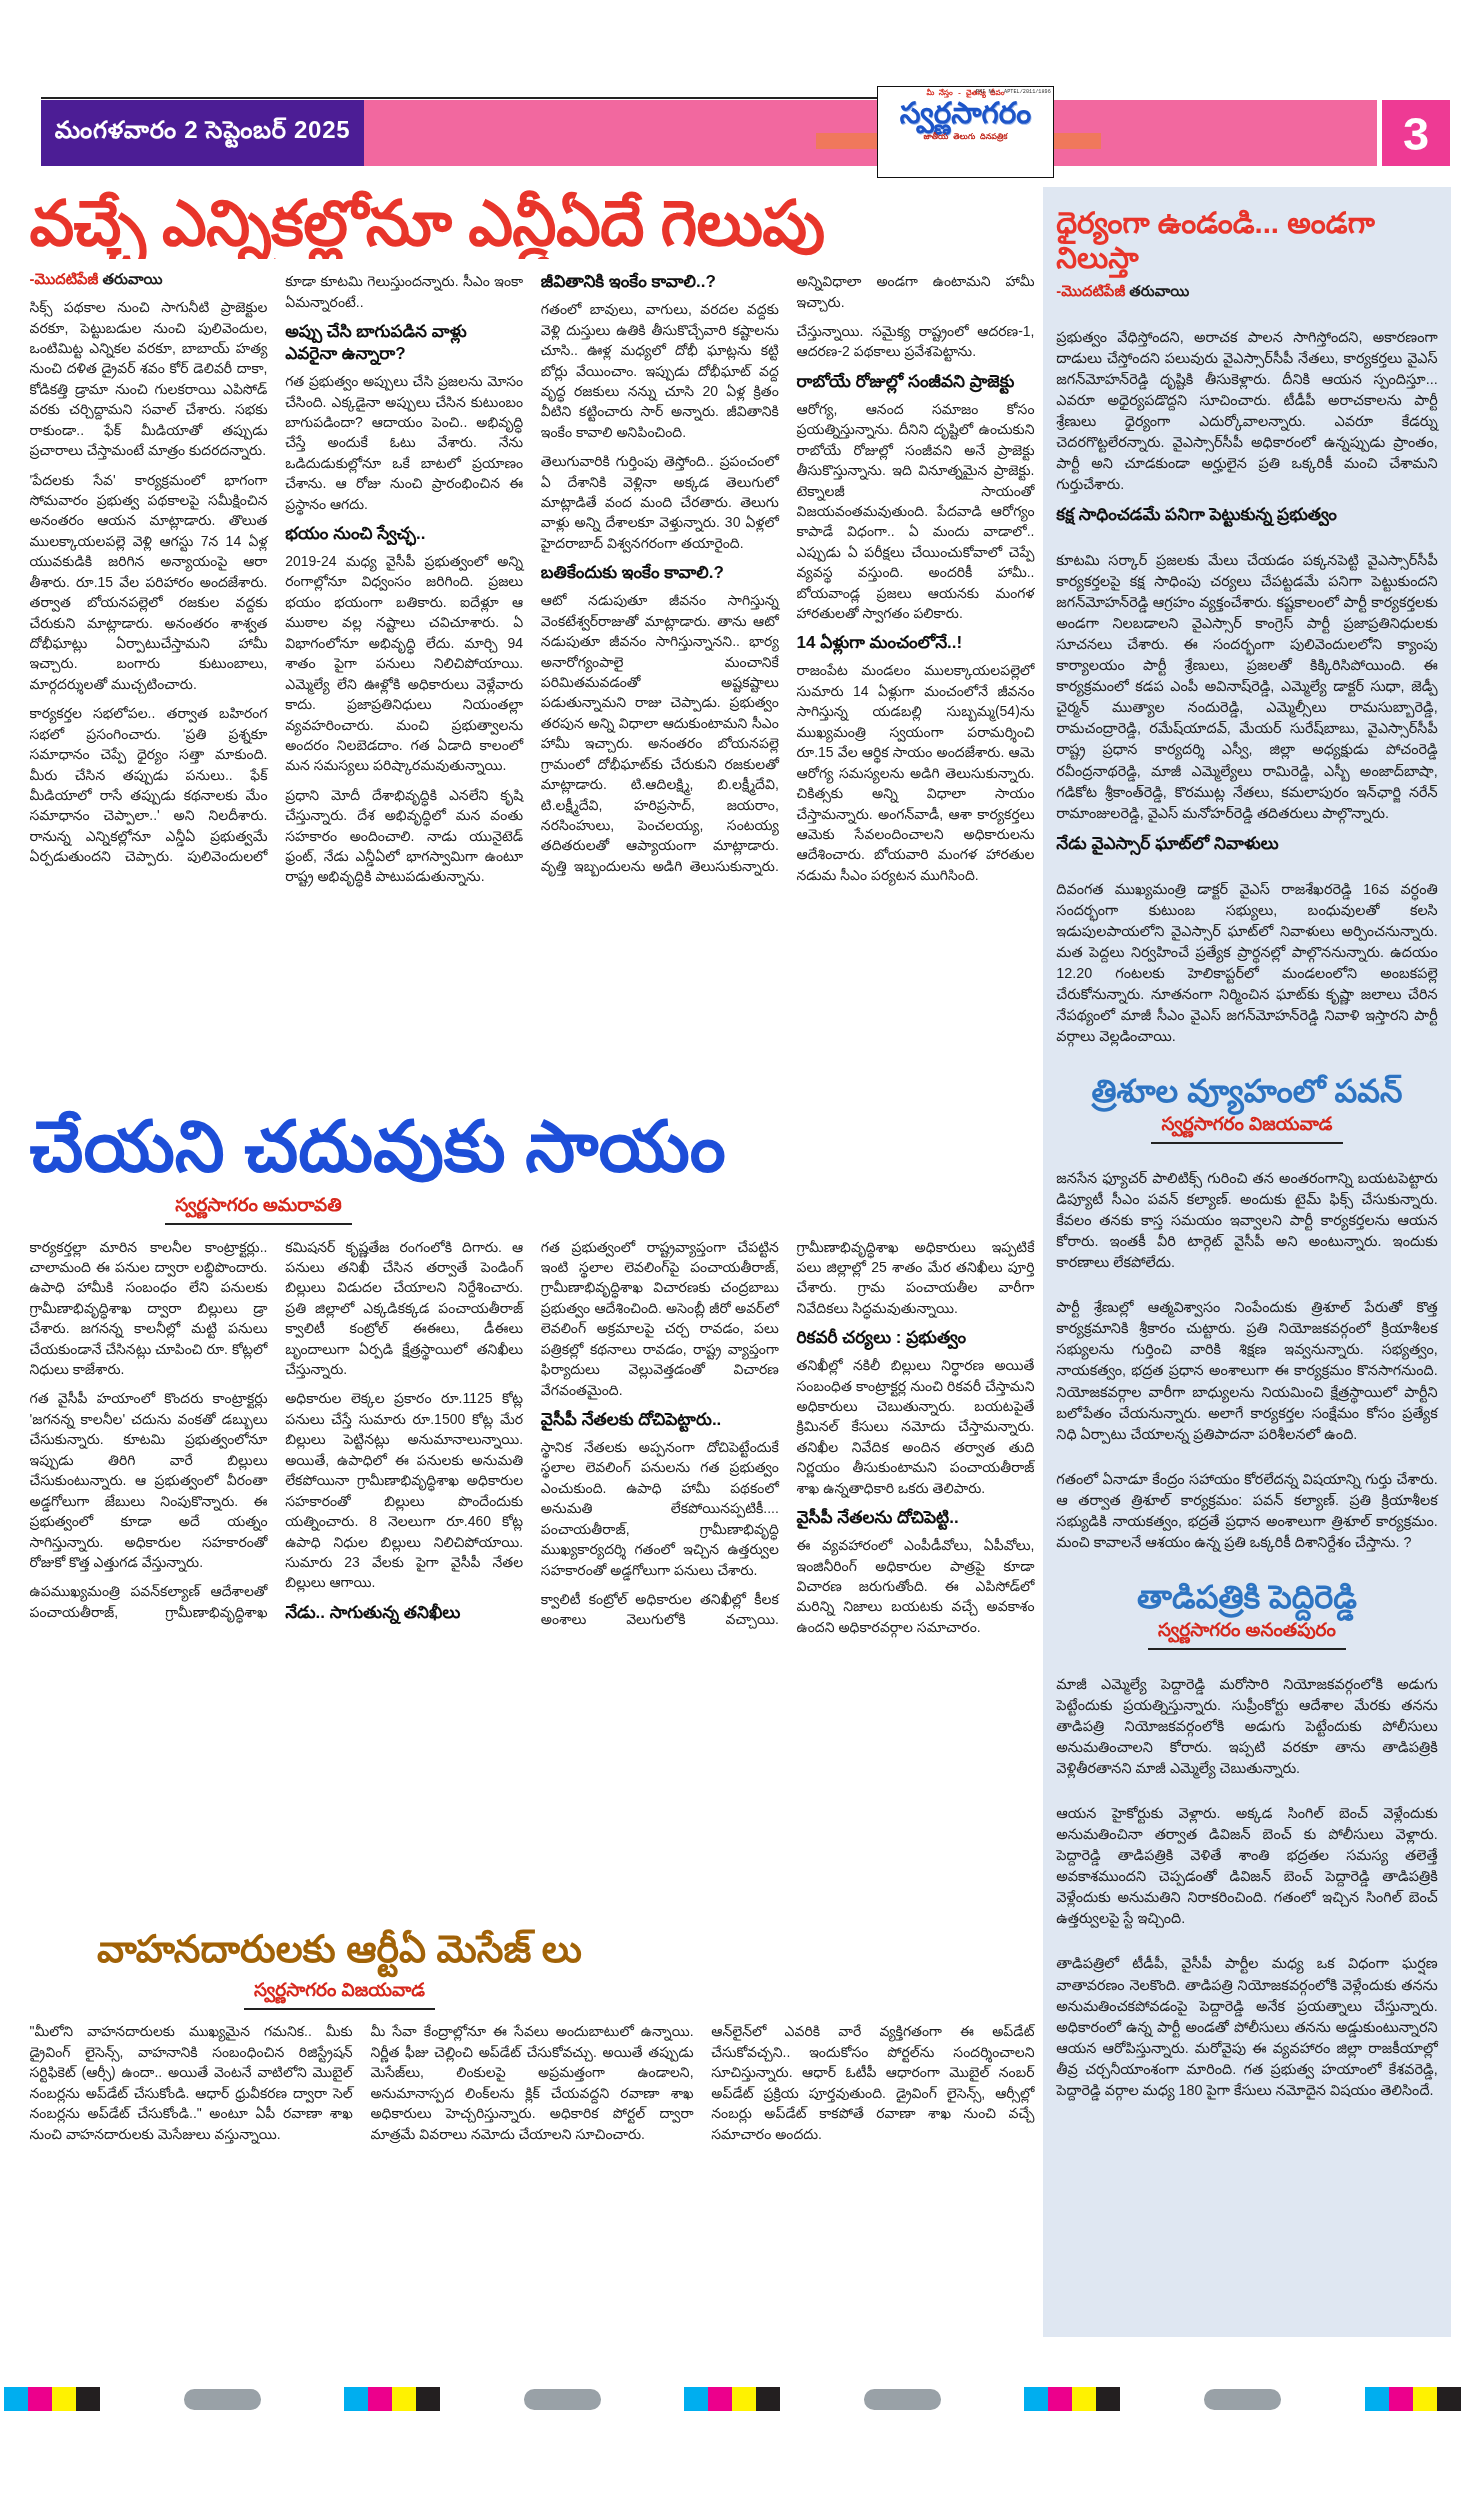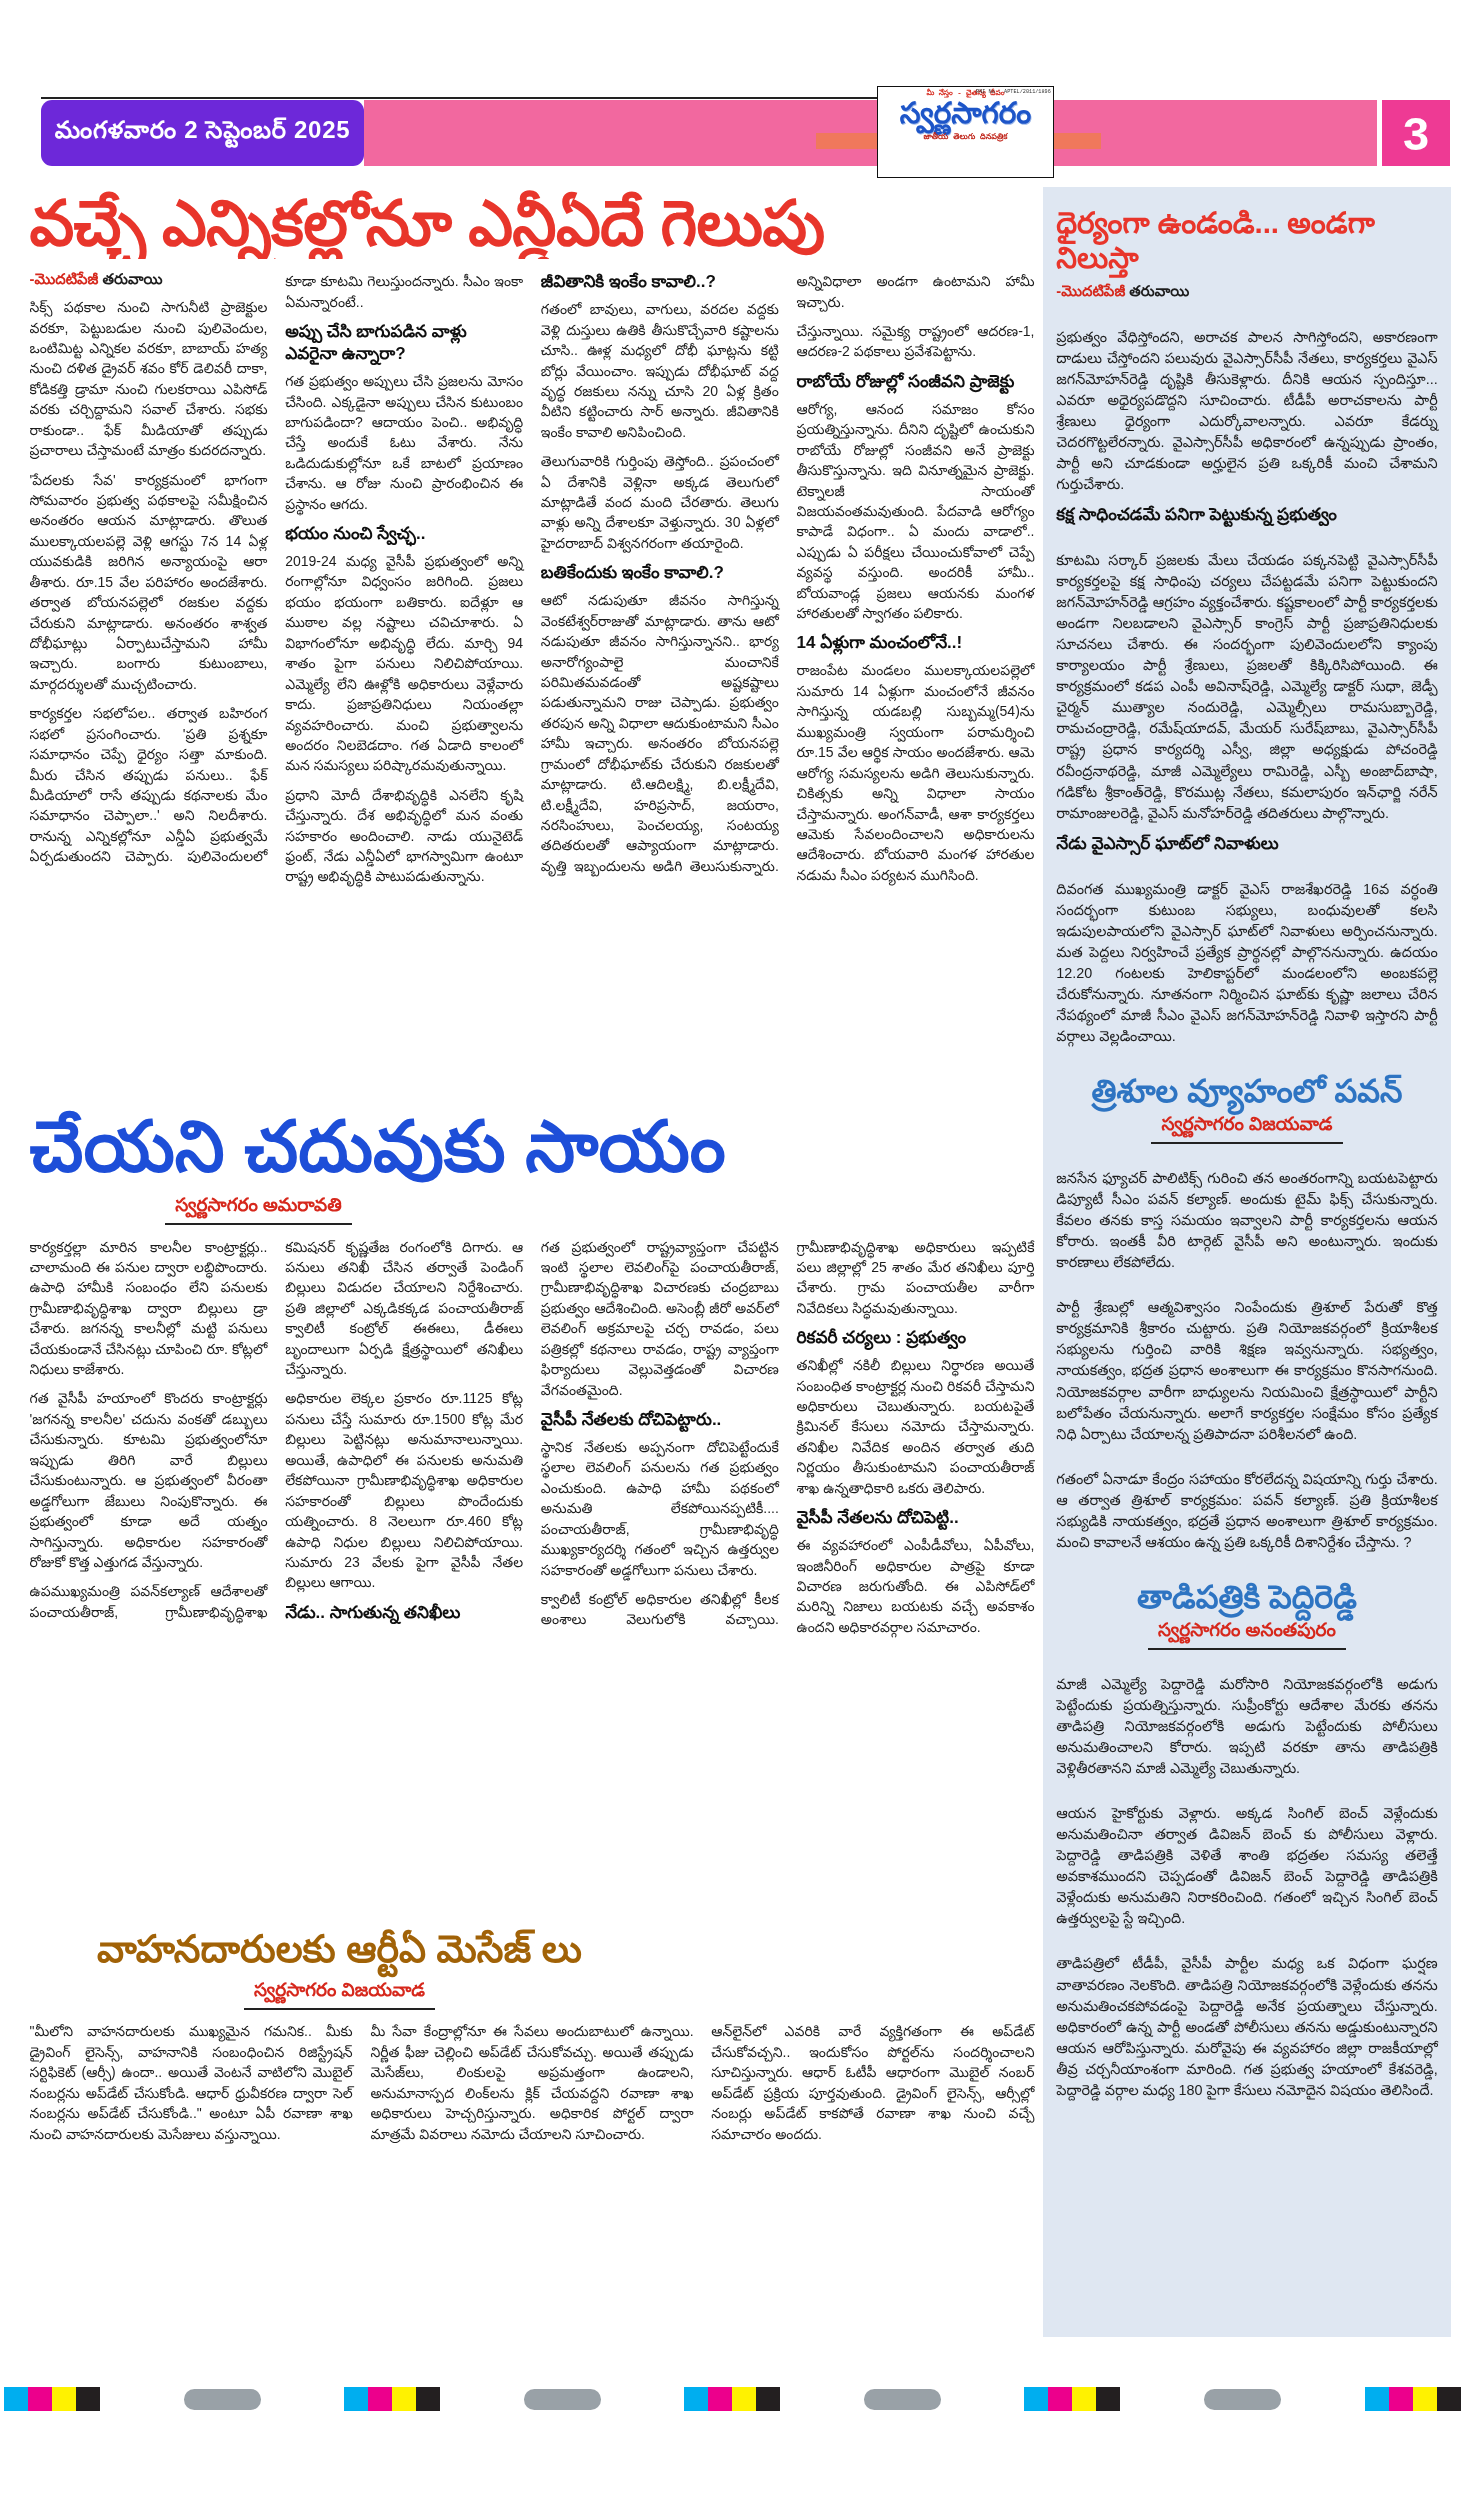--- a/index.html
+++ b/index.html
@@ -1,22 +1,22 @@
 <!DOCTYPE html>
 <html style="font-size:11.8px"><head>
 <meta charset="utf-8">
 <style>
   html,body{margin:0;padding:0;background:#ffffff;}
   .page{position:relative;width:1465px;height:2512px;background:#ffffff;overflow:hidden;
         font-family:"Liberation Sans","DejaVu Sans",sans-serif;color:#1d1d1d;}
 
   
   .rule-top{position:absolute;left:41px;top:97px;width:836px;height:2.2px;background:#222;}
-  .date-box{position:absolute;left:41px;top:100px;width:323px;height:66px;background:#6d28d9;
-            display:flex;align-items:center;justify-content:center;border-radius:11px;}
+  .date-box{position:absolute;left:41px;top:100px;width:323px;height:66px;background:#4c1d95;
+            display:flex;align-items:center;justify-content:center;}
   .date-box span{color:#fff;font-weight:bold;font-size:24px;letter-spacing:0.7px;}
   .pink-band{position:absolute;left:364px;top:100px;width:1013px;height:66px;background:#f2689f;}
   .masthead-box{position:absolute;left:877px;top:86px;width:177px;height:92px;background:#fff;
                 border:1.5px solid #111;box-sizing:border-box;text-align:center;z-index:3;font-family:Liberation Mono, monospace;}
   .masthead-tag-top{color:#d6281c;font-size:7.4px;font-weight:bold;margin-top:2.2px;}
   .masthead-rni{position:absolute;top:1.5px;right:2.2px;font-size:5.2px;color:#333;}
   .masthead-title{color:#1d55c8;font-weight:bold;font-size:29.5px;line-height:1.1;
                   text-shadow:0.7px 0.7px 0 #9db8e8;}
   .masthead-tag-bottom{color:#c02318;font-size:8px;font-weight:bold;}
   .dash{position:absolute;top:133px;height:16px;background:#f0785c;z-index:2;}

